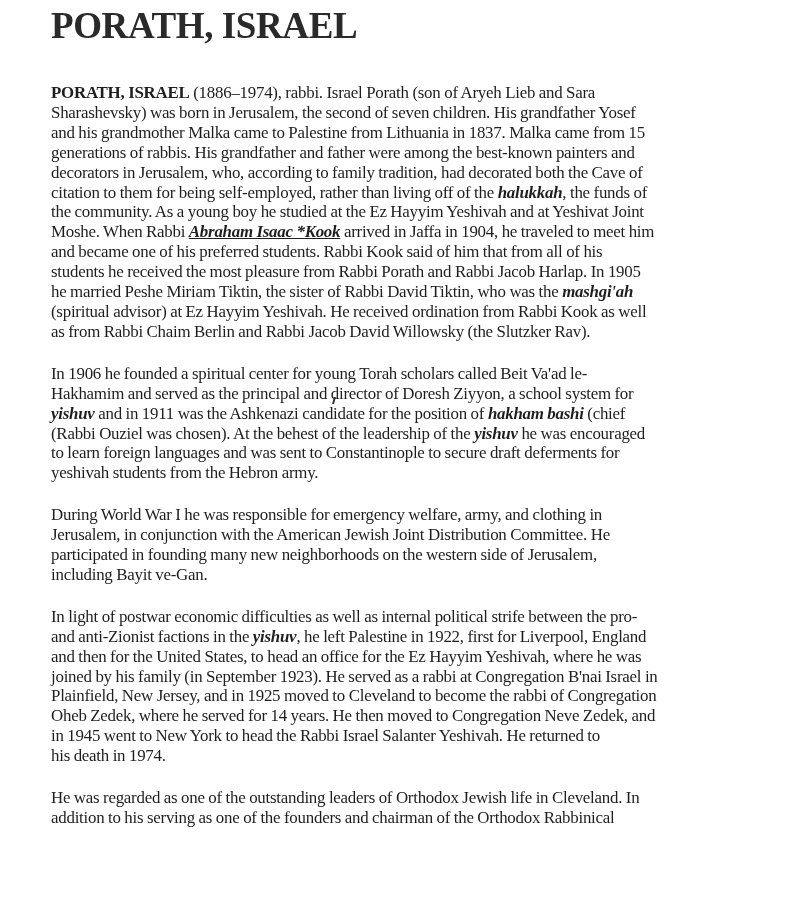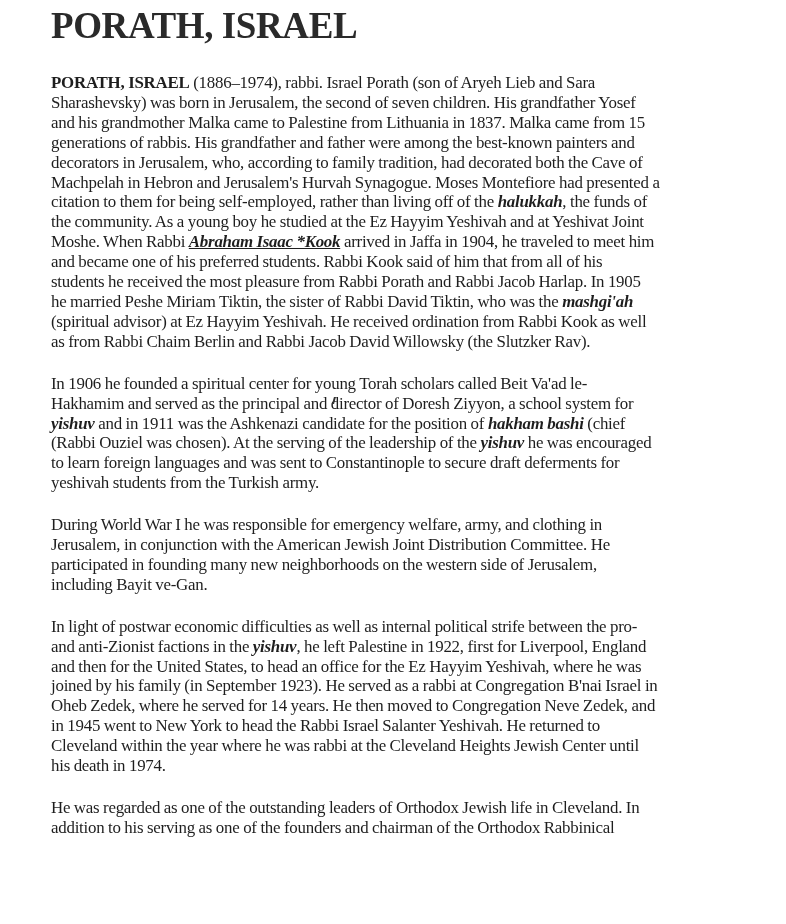--- a/index.html
+++ b/index.html
@@ -29,21 +29,21 @@
       font-family: "Liberation Serif", serif;
       font-weight: bold;
       font-size: 37px;
       line-height: 44px;
       letter-spacing: -0.4px;
       color: #2a2a2a;
       white-space: nowrap;
     }
     .body-text {
       position: absolute;
-      top: 73px;
+      top: 83px;
       left: 0;
       width: 700px;
     }
     .para {
       margin: 0 0 22px 0;
       font-size: 16.9px;
       line-height: 19.9px;
       letter-spacing: -0.25px;
       word-spacing: -0.3px;
     }
@@ -69,52 +69,51 @@
 
 <div class="page">
   <h1 class="title">PORATH, ISRAEL</h1>
   <div class="body-text" id="body-text">
       <p class="para">
         <span class="line"><span class="b">PORATH, ISRAEL</span><span> (1886–1974), rabbi. Israel Porath (son of Aryeh Lieb and Sara</span></span>
         <span class="line"><span>Sharashevsky) was born in Jerusalem, the second of seven children. His grandfather Yosef</span></span>
         <span class="line"><span>and his grandmother Malka came to Palestine from Lithuania in 1837. Malka came from 15</span></span>
         <span class="line"><span>generations of rabbis. His grandfather and father were among the best-known painters and</span></span>
         <span class="line"><span>decorators in Jerusalem, who, according to family tradition, had decorated both the Cave of</span></span>
-        <span class="line"><span>Machpelah in Hebron and Jerusalem's Hurvah Synagogue. Moses Montefiore had presented a</span></span>
         <span class="line"><span>citation to them for being self-employed, rather than living off of the </span><span class="i">halukkah</span><span>, the funds of</span></span>
         <span class="line"><span>the community. As a young boy he studied at the Ez Hayyim Yeshivah and at Yeshivat Joint</span></span>
         <span class="line"><span>Moshe. When Rabbi </span><span class="bi">Abraham Isaac *Kook</span><span> arrived in Jaffa in 1904, he traveled to meet him</span></span>
         <span class="line"><span>and became one of his preferred students. Rabbi Kook said of him that from all of his</span></span>
         <span class="line"><span>students he received the most pleasure from Rabbi Porath and Rabbi Jacob Harlap. In 1905</span></span>
         <span class="line"><span>he married Peshe Miriam Tiktin, the sister of Rabbi David Tiktin, who was the </span><span class="i">mashgi'ah</span></span>
         <span class="line"><span>(spiritual advisor) at Ez Hayyim Yeshivah. He received ordination from Rabbi Kook as well</span></span>
         <span class="line"><span>as from Rabbi Chaim Berlin and Rabbi Jacob David Willowsky (the Slutzker Rav).</span></span>
       </p>
       <p class="para">
         <span class="line"><span>In 1906 he founded a spiritual center for young Torah scholars called Beit Va'ad le-</span></span>
         <span class="line"><span>Hakhamim and served as the principal and director of Doresh Ziyyon, a school system for</span></span>
         <span class="line"><span class="i">yishuv</span><span> and in 1911 was the Ashkenazi candidate for the position of </span><span class="i">hakham bashi</span><span> (chief</span></span>
-        <span class="line"><span>(Rabbi Ouziel was chosen). At the serving of the leadership of the </span><span class="i">yishuv</span><span> he was encouraged</span></span>
+        <span class="line"><span>(Rabbi Ouziel was chosen). At the behest of the leadership of the </span><span class="i">yishuv</span><span> he was encouraged</span></span>
         <span class="line"><span>to learn foreign languages and was sent to Constantinople to secure draft deferments for</span></span>
-        <span class="line"><span>yeshivah students from the Turkish army.</span></span>
+        <span class="line"><span>yeshivah students from the Hebron army.</span></span>
       </p>
       <p class="para">
         <span class="line"><span>During World War I he was responsible for emergency welfare, army, and clothing in</span></span>
         <span class="line"><span>Jerusalem, in conjunction with the American Jewish Joint Distribution Committee. He</span></span>
         <span class="line"><span>participated in founding many new neighborhoods on the western side of Jerusalem,</span></span>
         <span class="line"><span>including Bayit ve-Gan.</span></span>
       </p>
       <p class="para">
         <span class="line"><span>In light of postwar economic difficulties as well as internal political strife between the pro-</span></span>
         <span class="line"><span>and anti-Zionist factions in the </span><span class="i">yishuv</span><span>, he left Palestine in 1922, first for Liverpool, England</span></span>
         <span class="line"><span>and then for the United States, to head an office for the Ez Hayyim Yeshivah, where he was</span></span>
         <span class="line"><span>joined by his family (in September 1923). He served as a rabbi at Congregation B'nai Israel in</span></span>
+        <span class="line"><span>Plainfield, New Jersey, and in 1925 moved to Cleveland to become the rabbi of Congregation</span></span>
         <span class="line"><span>Oheb Zedek, where he served for 14 years. He then moved to Congregation Neve Zedek, and</span></span>
         <span class="line"><span>in 1945 went to New York to head the Rabbi Israel Salanter Yeshivah. He returned to</span></span>
-        <span class="line"><span>Cleveland within the year where he was rabbi at the Cleveland Heights Jewish Center until</span></span>
         <span class="line"><span>his death in 1974.</span></span>
       </p>
       <p class="para">
         <span class="line"><span>He was regarded as one of the outstanding leaders of Orthodox Jewish life in Cleveland. In</span></span>
         <span class="line"><span>addition to his serving as one of the founders and chairman of the Orthodox Rabbinical</span></span>
       </p>
     </div>
 </div>
 <div class="mark"></div>
 

